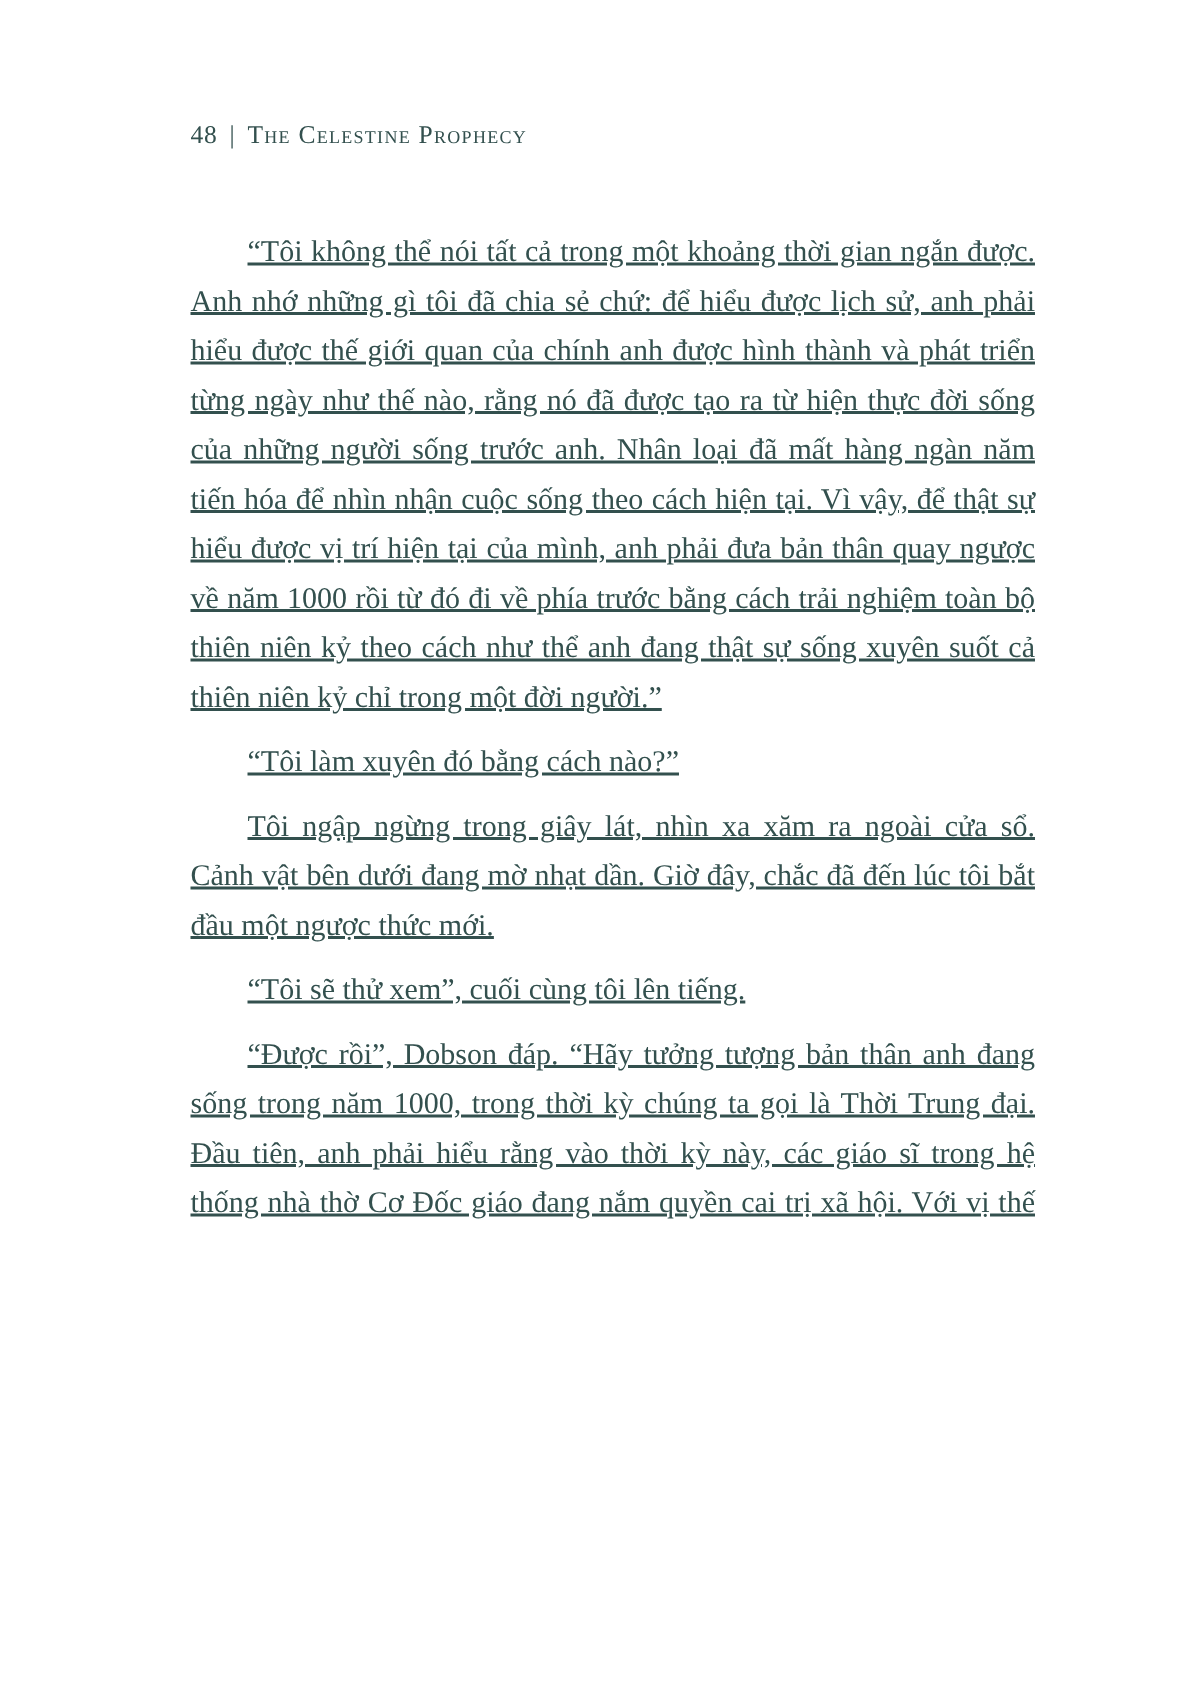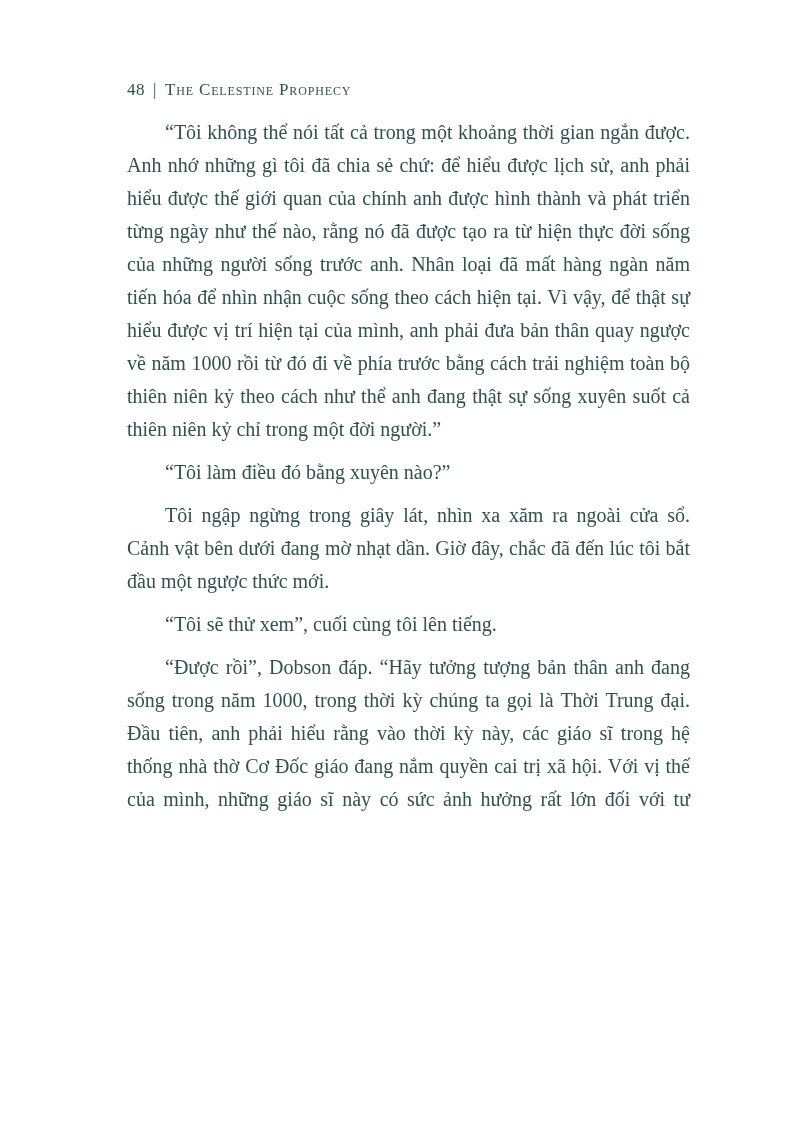--- a/index.html
+++ b/index.html
@@ -29,39 +29,40 @@
   }
   .page-header .sep {
     margin: 0 8px 0 2px;
     font-weight: 400;
   }
   .page-header .book-title {
     font-variant: small-caps;
     letter-spacing: 0.05em;
   }
   .page-body {
-    margin-top: 16px;
+    margin-top: 52px;
+    text-decoration: underline;
   }
   .page-body p {
     margin: 0 0 10px 0;
     font-size: 20px;
     line-height: 33px;
     text-align: justify;
     text-indent: 38px;
     color: #33504e;
   }
 </style>
 </head>
 <body>
 
 <div class="page">
   <header class="page-header">
     <span class="page-number">48</span><span class="sep">|</span><span class="book-title">The Celestine Prophecy</span>
   </header>
 
   <main class="page-body">
     <p>“Tôi không thể nói tất cả trong một khoảng thời gian ngắn được. Anh nhớ những gì tôi đã chia sẻ chứ: để hiểu được lịch sử, anh phải hiểu được thế giới quan của chính anh được hình thành và phát triển từng ngày như thế nào, rằng nó đã được tạo ra từ hiện thực đời sống của những người sống trước anh. Nhân loại đã mất hàng ngàn năm tiến hóa để nhìn nhận cuộc sống theo cách hiện tại. Vì vậy, để thật sự hiểu được vị trí hiện tại của mình, anh phải đưa bản thân quay ngược về năm 1000 rồi từ đó đi về phía trước bằng cách trải nghiệm toàn bộ thiên niên kỷ theo cách như thể anh đang thật sự sống xuyên suốt cả thiên niên kỷ chỉ trong một đời người.”</p>
-    <p>“Tôi làm điều đó bằng xuyên nào?”</p>
+    <p>“Tôi làm xuyên đó bằng cách nào?”</p>
     <p>Tôi ngập ngừng trong giây lát, nhìn xa xăm ra ngoài cửa sổ. Cảnh vật bên dưới đang mờ nhạt dần. Giờ đây, chắc đã đến lúc tôi bắt đầu một ngược thức mới.</p>
     <p>“Tôi sẽ thử xem”, cuối cùng tôi lên tiếng.</p>
     <p>“Được rồi”, Dobson đáp. “Hãy tưởng tượng bản thân anh đang sống trong năm 1000, trong thời kỳ chúng ta gọi là Thời Trung đại. Đầu tiên, anh phải hiểu rằng vào thời kỳ này, các giáo sĩ trong hệ thống nhà thờ Cơ Đốc giáo đang nắm quyền cai trị xã hội. Với vị thế của mình, những giáo sĩ này có sức ảnh hưởng rất lớn đối với tư tưởng của đại chúng. Trên tất cả, thế giới hiện thực được những giáo sĩ này mô tả hoàn toàn mang tính tâm linh. Họ đã áp đặt tư tưởng của mình lên toàn thể nhân loại và tạo ra một</p>
   </main>
 </div>
 
 </body></html>

